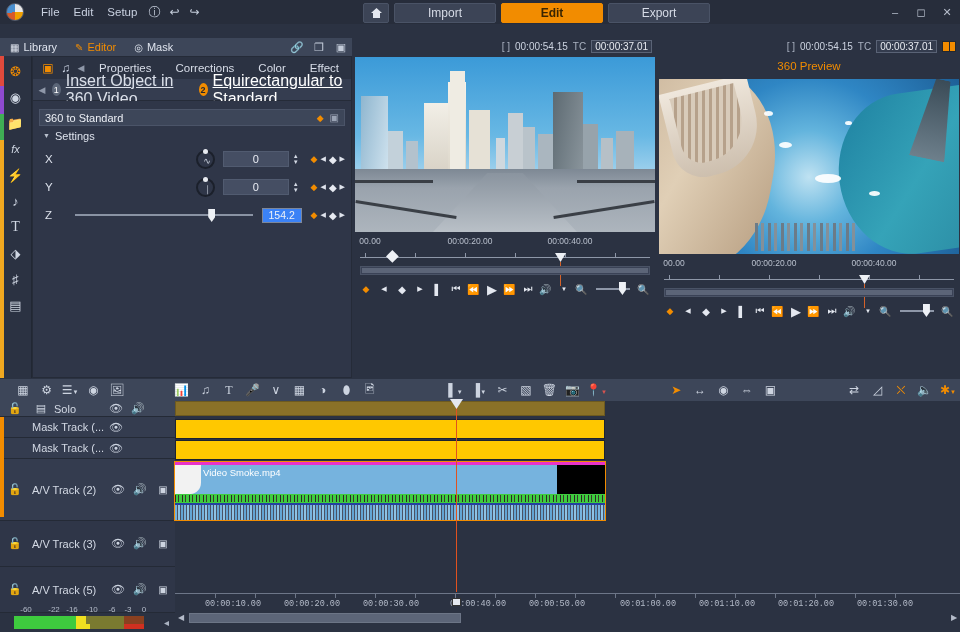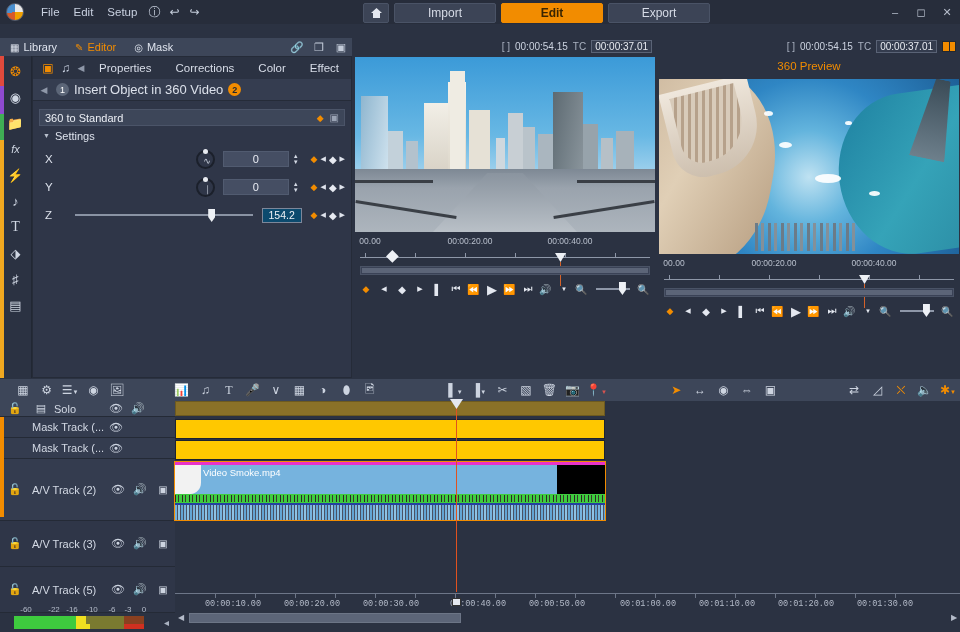--- a/index.html
+++ b/index.html
@@ -50,21 +50,21 @@
   #propTabs { height:22px; display:flex; align-items:center; background:#2b3242; padding-left:6px; gap:0; }
   .pt-ic { width:20px; text-align:center; font-size:12px; }
   .pt-ic.orange { color:#f28c00; }
   .arrowbtn { width:14px; text-align:center; color:#8e97a8; font-size:9px; }
   .ptab { padding:0 12px; font-size:11.5px; color:#d8dde8; }
   #breadcrumb { height:22px; display:flex; align-items:center; background:#353d50; padding-left:4px; gap:5px;
                 border-bottom:1px solid #252b38; }
   .bc-num { width:13px; height:13px; border-radius:50%; background:#5c6678; color:#fff; font-size:9px;
             display:flex; align-items:center; justify-content:center; }
   .bc-num.on { background:#f28c00; color:#23282f; font-weight:bold; }
-  .bc-txt { font-size:13px; color:#dbe0ea; }
+  .bc-txt { font-size:16px; color:#dbe0ea;text-decoration:underline; }
   .bc-txt.on { color:#fff; }
   #propBody { position:absolute; left:0; top:44px; right:0; bottom:0; background:#2f3648; padding:8px 6px 0 6px; }
   #effhdr { height:17px; background:#3d4659; display:flex; align-items:center; padding:0 5px;
             border:1px solid #4b5468; }
   #effhdr .nm { flex:1; font-size:11px; color:#eceff5; }
   .hdr-dia { color:#f28c00; font-size:9px; margin-right:6px; }
   .hdr-sq { color:#9aa3b4; font-size:10px; }
   #settingsrow { display:flex; align-items:center; gap:5px; height:19px; padding-left:4px; font-size:11px; color:#dde2ec; }
   .caret { font-size:7px; color:#b9c0cd; }
   .prow { display:flex; align-items:center; height:28px; padding-left:6px; }
@@ -78,21 +78,21 @@
   .spin { width:12px; height:16px; display:flex; flex-direction:column; align-items:center; justify-content:center;
           color:#d4dae5; font-size:6px; line-height:6px; margin-left:1px; }
   .kf { display:flex; align-items:center; gap:3px; margin-left:9px; }
   .kf .d-o { color:#f28c00; font-size:9px; }
   .kf .d-w { color:#e7eaf1; font-size:10px; }
   .kf .ar { color:#dfe3ec; font-size:7px; }
   .slider-wrap { flex:1; display:flex; align-items:center; margin-right:4px; }
   .slider-track { flex:1; height:2px; background:#8a93a4; position:relative; }
   .slider-handle { position:absolute; width:7px; height:13px; background:#eef1f6; top:-5px; left:75%;
                    clip-path:polygon(0 0,100% 0,100% 62%,50% 100%,0 62%); }
-  .zval { width:40px; height:15px; background:#0c4a6e; border:1px solid #7d879a; color:#eef1f6;
+  .zval { width:40px; height:15px; background:#3b82f6; border:1px solid #7d879a; color:#eef1f6;
           font-size:10.5px; display:flex; align-items:center; justify-content:center; margin-left:5px; }
   .radio { display:inline-flex; align-items:center; gap:4px; margin-right:14px; font-size:11.5px; color:#dde2ec; }
   .rdot { width:9px; height:9px; border-radius:50%; border:1px solid #8b94a6; background:#2f3648; position:relative; }
   .rdot.on { border-color:#f28c00; }
   .rdot.on::after { content:''; position:absolute; left:2px; top:2px; width:5px; height:5px; border-radius:50%; background:#f28c00; }
 
   
   .pvpanel { position:absolute; top:38px; height:340px; background:#2b3242; }
   #pvLeft { left:354px; width:302px; }
   #pvRight { left:658px; width:302px; }
@@ -270,20 +270,21 @@
     <div class="ptab">Properties</div>
     <div class="ptab">Corrections</div>
     <div class="ptab">Color</div>
     <div class="ptab">Effect</div>
   </div>
   <div id="breadcrumb">
     <div class="arrowbtn">◀</div>
     <div class="bc-num">1</div>
     <div class="bc-txt">Insert Object in 360 Video</div>
     <div class="bc-num on">2</div>
+    <div class="bc-txt on">Equirectangular to Standard</div>
   </div>
 
   <div id="propBody">
     <div id="effhdr">
       <div class="nm">360 to Standard</div>
       <div class="hdr-dia">◆</div>
       <div class="hdr-sq">▣</div>
     </div>
 
     <div id="settingsrow">

